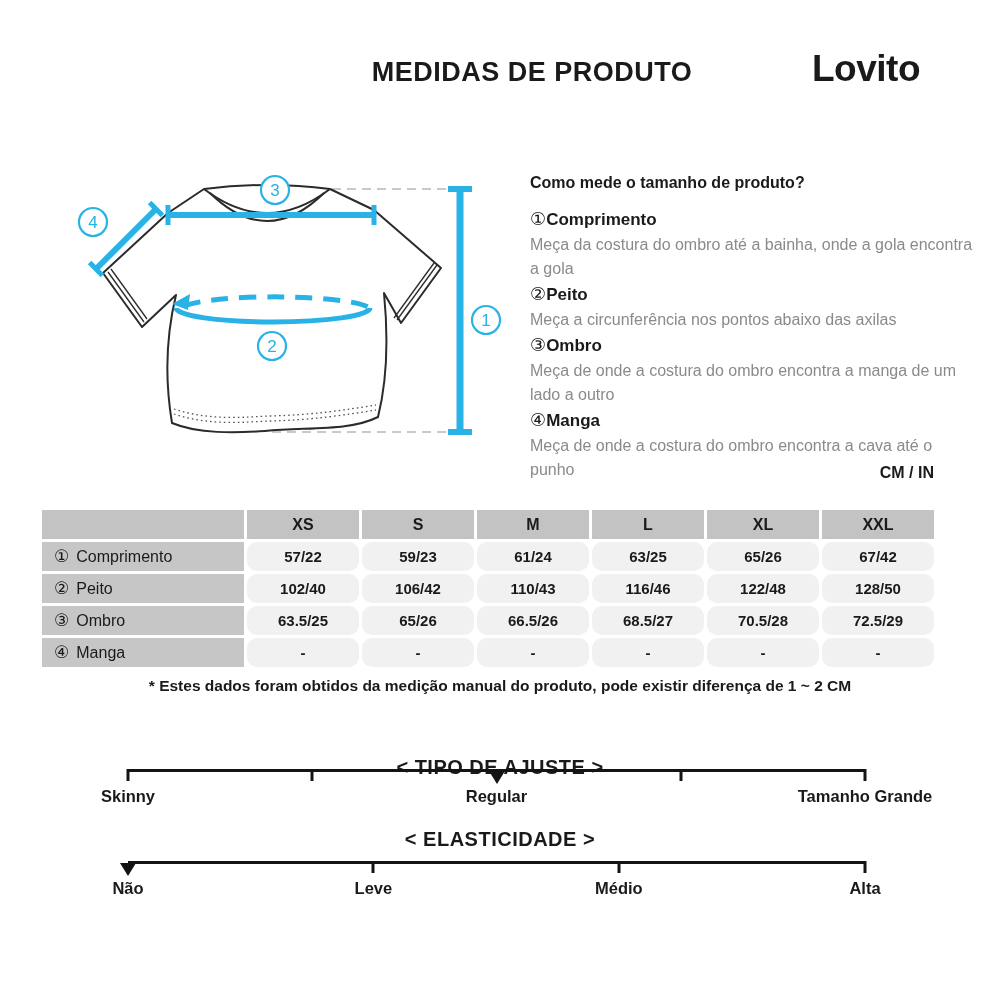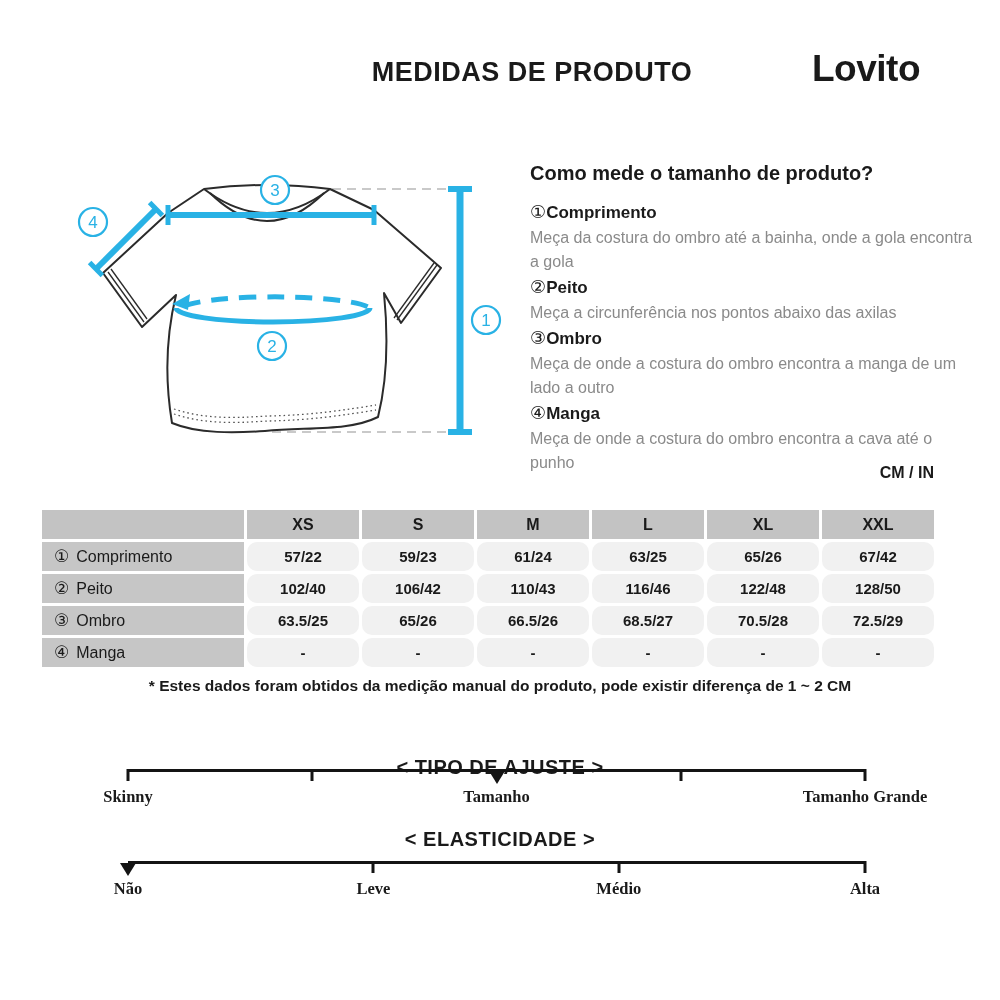--- a/index.html
+++ b/index.html
@@ -13,21 +13,21 @@
     font-size:27px; font-weight:800; letter-spacing:0.5px;margin-left:24px;
   }
   .brand-logo {
     position:absolute; top:48px; right:80px;
     font-size:37px; font-weight:800; letter-spacing:-0.5px;
   }
   
   .diagram { position:absolute; left:60px; top:165px; width:450px; height:290px; }
   
   .instructions { position:absolute; left:530px; top:162px; width:448px; }
-  .instructions .heading { font-size:20px; font-weight:800; margin-bottom:14px; }
+  .instructions .heading { font-size:16px; font-weight:800; margin-bottom:14px;margin-top:12px; }
   .instr-label { font-size:17px; font-weight:700; line-height:27px; }
   .instr-label .circ { font-weight:400; font-size:18px; }
   .instr-desc { font-size:16px; color:#8a8a8a; line-height:24px; }
   
   .units-label { position:absolute; top:464px; right:66px; font-size:16px; font-weight:800; }
   
   .size-table {
     position:absolute; left:42px; top:490px; width:892px;
     display:grid; grid-template-columns:202px repeat(6,1fr); gap:3px;
   }
@@ -39,21 +39,21 @@
   
   .footnote { position:absolute; top:677px; left:0; width:1000px; text-align:center; font-size:15.5px; font-weight:700; }
   
   .scale-title { position:absolute; left:0; width:1000px; text-align:center; font-size:20px; font-weight:800; letter-spacing:0.5px; }
   .scale-line { position:absolute; left:128px; width:737px; height:3px; background:#141414; }
   .scale-line .tick { position:absolute; top:0; width:3px; height:12px; background:#141414; transform:translateX(-50%); }
   .scale-line .marker {
     position:absolute; top:2px; transform:translateX(-50%); width:0; height:0;
     border-left:8px solid transparent; border-right:8px solid transparent; border-top:13px solid #141414;
   }
-  .scale-labels { position:absolute; left:128px; width:737px; height:20px;font-family:Liberation Serif, serif; }
+  .scale-labels { position:absolute; left:128px; width:737px; height:20px; }
   .scale-labels span {
     position:absolute; transform:translateX(-50%); white-space:nowrap;
     font-size:16.5px; font-weight:700;
   }
   .fit-title  { top:741px;margin-top:15px; } .fit-line  { top:769px; } .fit-labels  { top:787px; }
   .ela-title  { top:828px; } .ela-line  { top:861px; } .ela-labels  { top:879px; }
 </style>
 </head>
 <body>
 
@@ -202,21 +202,21 @@
   <div class="scale-line fit-line">
     <span class="tick" style="left:0%"></span>
     <span class="tick" style="left:25%"></span>
     <span class="tick" style="left:50%"></span>
     <span class="tick" style="left:75%"></span>
     <span class="tick" style="left:100%"></span>
     <span class="marker" style="left:50%"></span>
   </div>
   <div class="scale-labels fit-labels">
     <span style="left:0%">Skinny</span>
-    <span style="left:50%">Tamanho</span>
+    <span style="left:50%">Regular</span>
     <span style="left:100%">Tamanho Grande</span>
   </div>
 
   <div class="scale-title ela-title">&lt; ELASTICIDADE &gt;</div>
   <div class="scale-line ela-line">
     <span class="tick" style="left:33.3%"></span>
     <span class="tick" style="left:66.6%"></span>
     <span class="tick" style="left:100%"></span>
     <span class="marker" style="left:0%"></span>
   </div>

